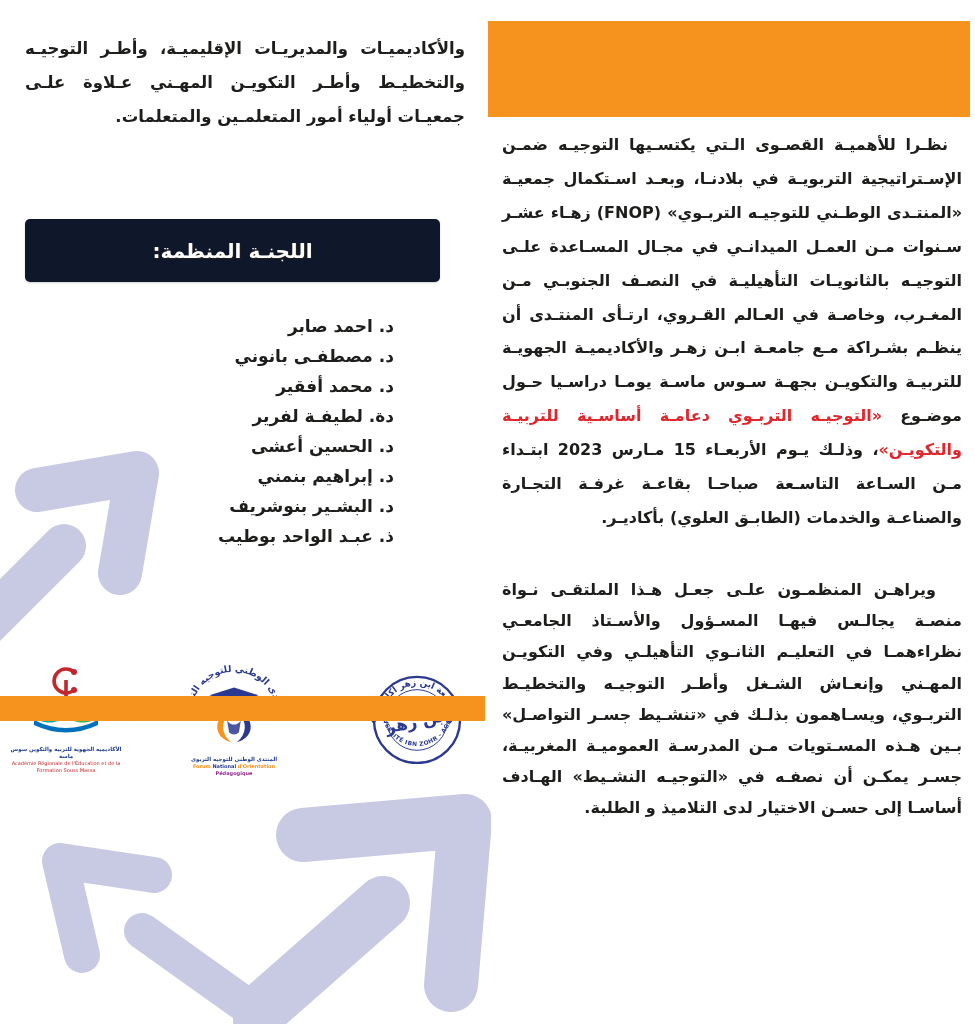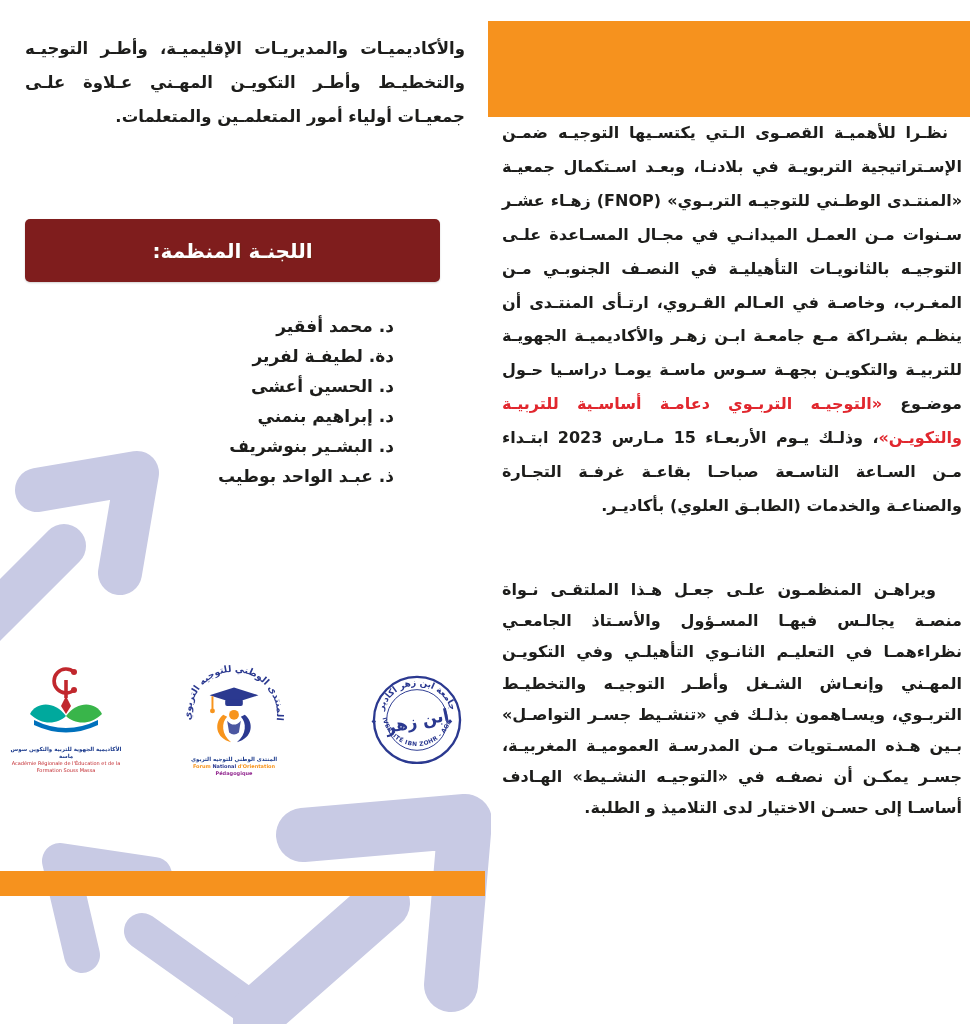--- a/index.html
+++ b/index.html
@@ -2,32 +2,32 @@
 <html lang="ar" dir="rtl"><head>
 <meta charset="utf-8">
 <style>
   * { margin:0; padding:0; box-sizing:border-box; }
   html,body { background:#ffffff; }
   body { width:975px; height:1024px; font-family:"DejaVu Sans", sans-serif; }
 
   .page { position:relative; width:975px; height:1024px; background:#ffffff; overflow:hidden; direction:rtl; color:#1d1d1b; }
 
   
-  .left-panel  { position:absolute; left:0;   top:0; width:487px; height:896px; }
+  .left-panel  { position:absolute; left:0;   top:0; width:487px; height:721px; }
   .right-panel { position:absolute; left:488px; top:0; width:487px; height:1024px; }
 
   
   .intro {
     position:absolute; top:32px; right:22px; width:440px;
     font-size:16.5px; font-weight:bold; line-height:2.05;
     text-align:justify; text-align-last:right;
   }
   .committee-bar {
     position:absolute; top:219px; left:25px; right:47px; height:63px;
-    background:#7f1d1d; border-radius:5px;
+    background:#0f172a; border-radius:5px;
     display:flex; align-items:center; justify-content:center;
     box-shadow:0 1px 2px rgba(0,0,0,.18);
   }
   .committee-bar span {
     color:#ffffff; font-size:20px; font-weight:bold;
     text-shadow:1px 1px 1px rgba(90,50,0,.35);
   }
   .members {
     position:absolute; top:311px; right:93px; list-style:none;
     text-align:right; font-size:17px; font-weight:bold; line-height:30px;
@@ -59,41 +59,43 @@
   
   .orange-block {
     position:absolute; top:21px; left:0; right:5px; height:96px;
     background:#f6921e;
   }
   .body-par {
     position:absolute; right:13px; left:14px;
     font-size:16px; font-weight:bold;
     text-align:justify; text-align-last:right;
   }
-  .p1 { top:116px; line-height:2.12; text-indent:14px; }
+  .p1 { top:128px; line-height:2.12; text-indent:14px; }
   .p2 { top:574px; line-height:1.95; text-indent:26px; }
   .p3 { top:850px; line-height:2.15; text-indent:26px; }
   .highlight-red { color:#e1272e; }
 
   svg text { font-family:"DejaVu Sans", sans-serif; }
 </style>
 </head>
 <body>
 
 <div class="page">
 
   <div class="left-panel">
 
     <p class="intro">والأكاديميـات والمديريـات الإقليميـة، وأطـر التوجيـه والتخطيـط وأطـر التكويـن المهـني عـلاوة علـى جمعيـات أولياء أمور المتعلمـين والمتعلمات.</p>
 
     <div class="committee-bar">
       <span>اللجنـة المنظمة:</span>
     </div>
 
     <ul class="members">
+      <li>د. احمد صابر</li>
+      <li>د. مصطفـى بانوني</li>
       <li>د. محمد أفقير</li>
       <li>دة. لطيفـة لفرير</li>
       <li>د. الحسين أعشى</li>
       <li>د. إبراهيم بنمني</li>
       <li>د. البشـير بنوشريف</li>
       <li>ذ. عبـد الواحد بوطيب</li>
     </ul>
 
     <svg class="decor decor-mid-left" viewBox="0 0 240 240">
       <g stroke="#C8CAE4" fill="none" stroke-linecap="round" stroke-linejoin="round">

